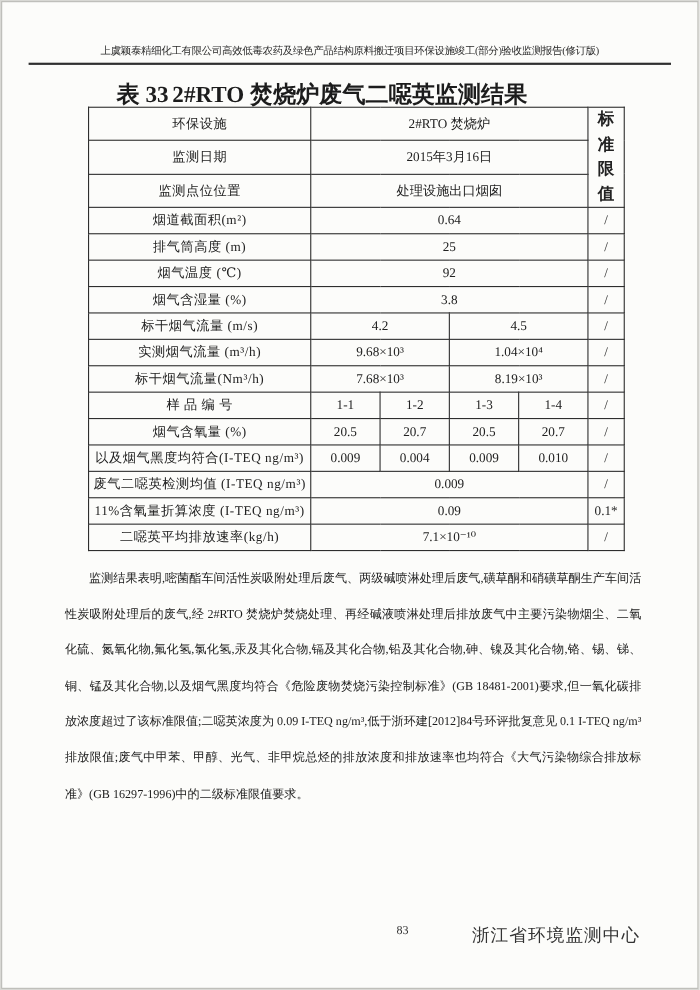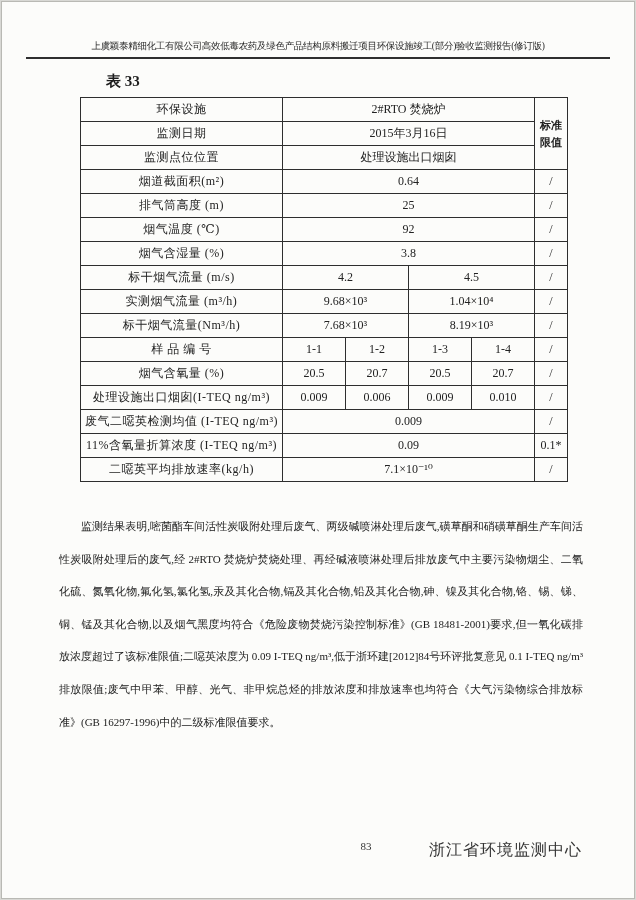--- a/index.html
+++ b/index.html
@@ -16,35 +16,35 @@
   .runhead{
     position:absolute;left:28px;top:38px;width:576px;
     text-align:center;font-size:9.5px;letter-spacing:-0.3px;
     color:#2a2a2a;white-space:nowrap;overflow:hidden;
   }
   .runhead-rule{
     position:absolute;left:24px;top:55px;width:584px;height:0;
     border-top:2px solid #2f2f2f;
   }
   
-  .caption{position:absolute;left:0;top:70px;width:100%;height:22px;font-weight:bold;font-size:15px;}
+  .caption{position:absolute;left:0;top:70px;width:100%;height:22px;font-weight:bold;font-size:21px;}
   .caption .cap-label{position:absolute;left:104px;top:0;}
   .caption .cap-title{position:absolute;left:0;width:100%;text-align:center;top:0;}
   
   table.mon{
     position:absolute;left:78px;top:95px;width:487px;
     border-collapse:collapse;table-layout:fixed;
     font-size:12px;color:#222;
   }
   table.mon td{
     border:1px solid #2e2e2e;text-align:center;vertical-align:middle;
     height:23px;padding:0 2px;overflow:hidden;white-space:nowrap;
   }
   table.mon td.lbl{letter-spacing:0.5px;}
-  table.mon td.std-head{font-weight:bold;font-size:11px;white-space:normal;line-height:1.5;}
+  table.mon td.std-head{font-weight:bold;font-size:15px;white-space:normal;line-height:1.5;}
   
   .footnote{position:absolute;left:88px;top:487px;font-size:11.5px;color:#2a2a2a;}
   
   .bodytext{
     position:absolute;left:57px;top:508px;width:524px;
     font-size:11px;line-height:32.6px;text-align:justify;
     text-indent:2em;color:#1b1b1b;
   }
   
   .pagenum{position:absolute;left:0;top:838px;width:100%;text-align:center;font-size:11px;color:#333;margin-left:48px;}
@@ -53,20 +53,21 @@
 </head>
 <body>
 
 <div class="page">
 
   <div class="runhead">上虞颖泰精细化工有限公司高效低毒农药及绿色产品结构原料搬迁项目环保设施竣工(部分)验收监测报告(修订版)</div>
   <div class="runhead-rule"></div>
 
   <div class="caption">
     <span class="cap-label">表 33</span>
+    <span class="cap-title">2#RTO 焚烧炉废气二噁英监测结果</span>
   </div>
 
   <table class="mon">
     <colgroup>
       <col style="width:202px">
       <col style="width:63px">
         <col style="width:63px">
         <col style="width:63px">
         <col style="width:63px">
       <col style="width:33px">
@@ -133,23 +134,23 @@
         </tr>
         <tr>
           <td class="lbl">烟气含氧量 (%)</td>
           <td colspan="1">20.5</td>
           <td colspan="1">20.7</td>
           <td colspan="1">20.5</td>
           <td colspan="1">20.7</td>
           <td>/</td>
         </tr>
         <tr>
-          <td class="lbl">处理设施出口烟囱(I-TEQ ng/m³)</td>
+          <td class="lbl">以及烟气黑度均符合(I-TEQ ng/m³)</td>
           <td colspan="1">0.009</td>
-          <td colspan="1">0.006</td>
+          <td colspan="1">0.004</td>
           <td colspan="1">0.009</td>
           <td colspan="1">0.010</td>
           <td>/</td>
         </tr>
         <tr>
           <td class="lbl">废气二噁英检测均值 (I-TEQ ng/m³)</td>
           <td colspan="4">0.009</td>
           <td>/</td>
         </tr>
         <tr>

